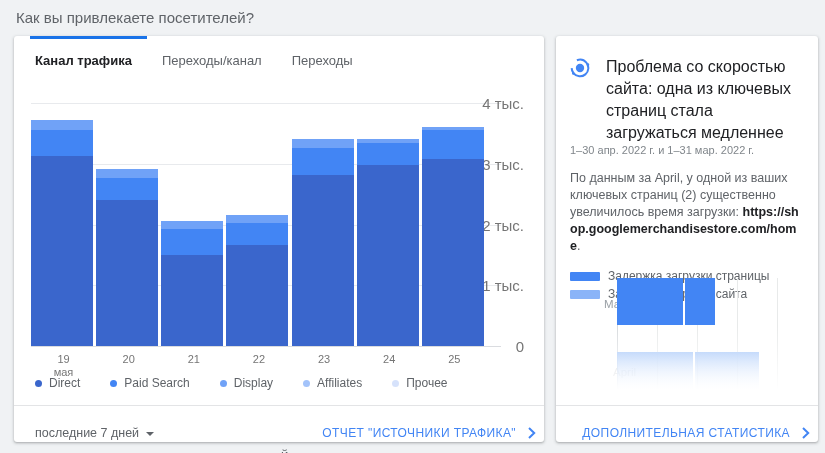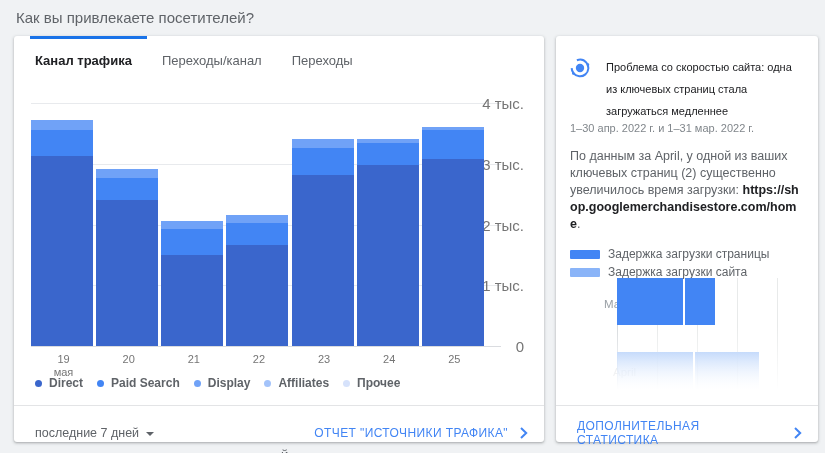--- a/index.html
+++ b/index.html
@@ -35,43 +35,43 @@
   .ytick-label {
     position:absolute; left:447px; width:46px; text-align:right;
     font-size:15px; color:#757575; line-height:13px;
   }
   .bar-slot { position:absolute; bottom:1px; width:62px; display:flex; flex-direction:column-reverse; }
   .bar-seg  { width:100%; }
   .x-label  {
     position:absolute; font-size:11px; color:#757575; text-align:center;
     line-height:13px; white-space:pre-line; top:249px; width:65px;
   }
-  .chart-legend { position:absolute; left:21px; top:340px; display:flex; gap:14px; align-items:flex-start;font-weight:bold; }
+  .chart-legend { position:absolute; left:21px; top:340px; display:flex; gap:30px; align-items:flex-start; }
   .legend-item  { display:flex; align-items:center; gap:7px; font-size:12px; color:#5F6368; }
   .legend-dot   { width:7px; height:7px; border-radius:50%; flex:none; }
 
   .card-divider { position:absolute; left:0; right:0; top:369px; height:1px; background:#E3E4E6; }
   .card-footer  {
     position:absolute; left:0; right:0; top:370px; bottom:0;
     display:flex; align-items:center; justify-content:space-between;
-    padding:0 16px 0 21px;
+    padding:0 8px 0 21px;
     margin-top:18px;
   }
   .date-selector { display:flex; align-items:center; gap:7px; font-size:12.5px; color:#5F6368; cursor:pointer; }
   .caret-down { width:0; height:0; border-left:4px solid transparent; border-right:4px solid transparent; border-top:4px solid #5F6368; margin-top:2px; }
   .footer-link {
     display:flex; align-items:center; gap:11px;
     font-size:12px; letter-spacing:.4px; color:#4285F4; cursor:pointer;
   }
   .footer-link-right { margin-left:auto; }
 
   
   .insight-content { padding:20px 16px 0 14px; }
   .insight-icon { float:left; margin:2px 8px 2px 0; }
-  .insight-title { font-size:11px; line-height:22px; color:#202124;margin-left:36px; }
+  .insight-title { font-size:16px; line-height:22px; color:#202124;margin-left:36px; }
   .insight-date { font-size:11px; color:#80868B; clear:both; }
   .insight-body { margin-top:14px; font-size:12.5px; line-height:17px; color:#5F6368; }
   .insight-url  { font-weight:bold; color:#202124; word-break:break-all; }
   .insight-legend { margin-top:14px; }
   .ilegend-row { display:flex; align-items:center; gap:8px; font-size:12px; color:#5F6368; margin-bottom:4px; }
   .ilegend-swatch { width:30px; height:9px; border-radius:1px; flex:none; }
 
   .mini-chart { position:absolute; left:14px; top:242px; width:234px; height:126px; }
   .mini-grid  { position:absolute; top:0; width:1px; height:120px; background:#E8EAEA; }
   .mini-grid.first { background:#D8DBDE; }

